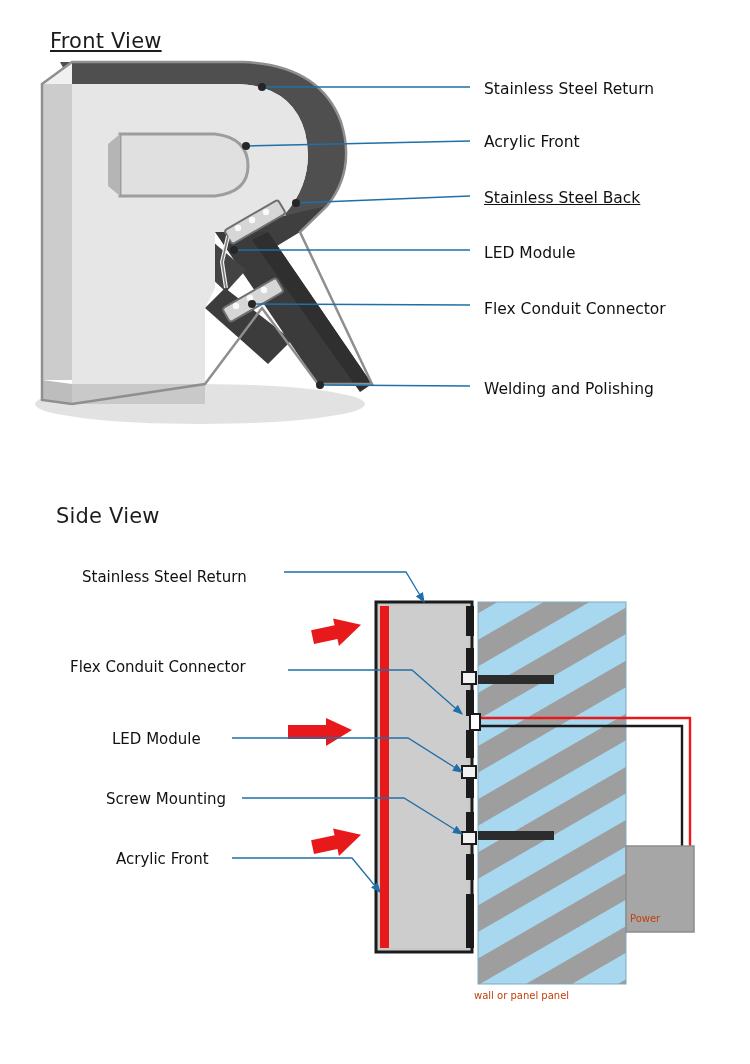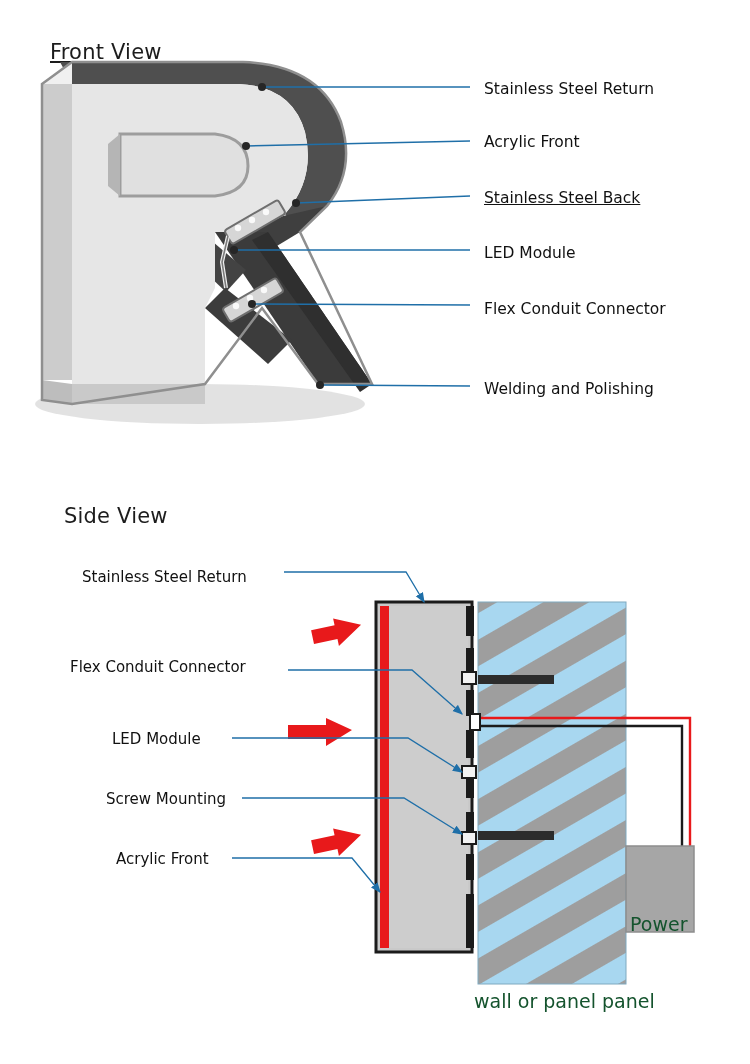--- a/index.html
+++ b/index.html
@@ -20,39 +20,39 @@
     left: 0; top: 0;
     width: 750px; height: 1064px;
   }
   .section-title {
     position: absolute;
     font-size: 21px;
     color: #1c1c1c;
     letter-spacing: 0.2px;
     white-space: nowrap;
   }
-  #front-title { left: 50px; top: 40px; text-decoration: underline; }
-  #side-title  { left: 64px; top: 504px; }
+  #front-title { left: 50px; top: 29px; text-decoration: underline; }
+  #side-title  { left: 56px; top: 504px; }
 
   .callout-label {
     position: absolute;
     font-size: 15.5px;
     color: #111111;
     white-space: nowrap;
   }
   .side-label {
     position: absolute;
     font-size: 15px;
     color: #111111;
     white-space: nowrap;
   }
   .plain-label {
     position: absolute;
-    font-size: 19px;
-    color: #14532d;
+    font-size: 10px;
+    color: #c2410c;
     white-space: nowrap;
   }
   .watermark {
     position: absolute;
     left: 0;
     top: 1002px;
     width: 750px;
     text-align: center;
     font-size: 30px;
     color: #8a8a8a;

